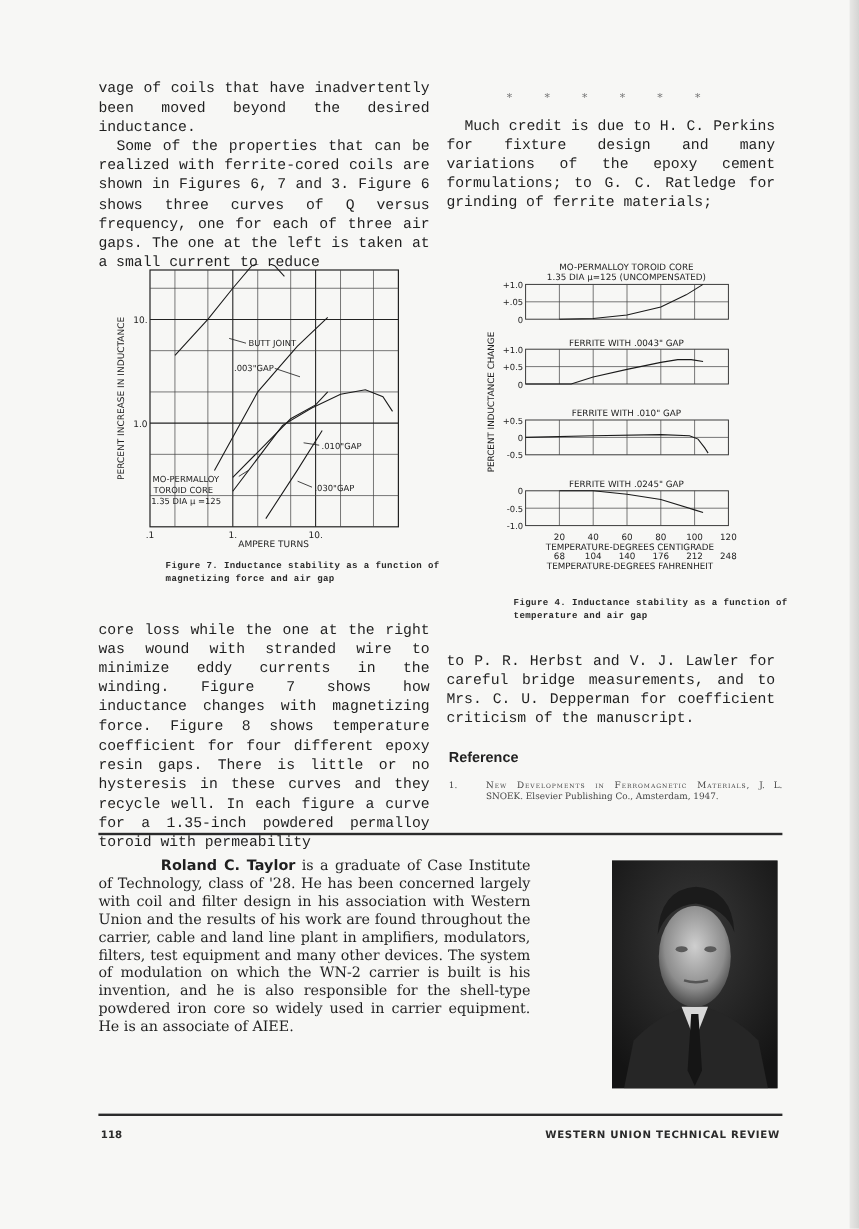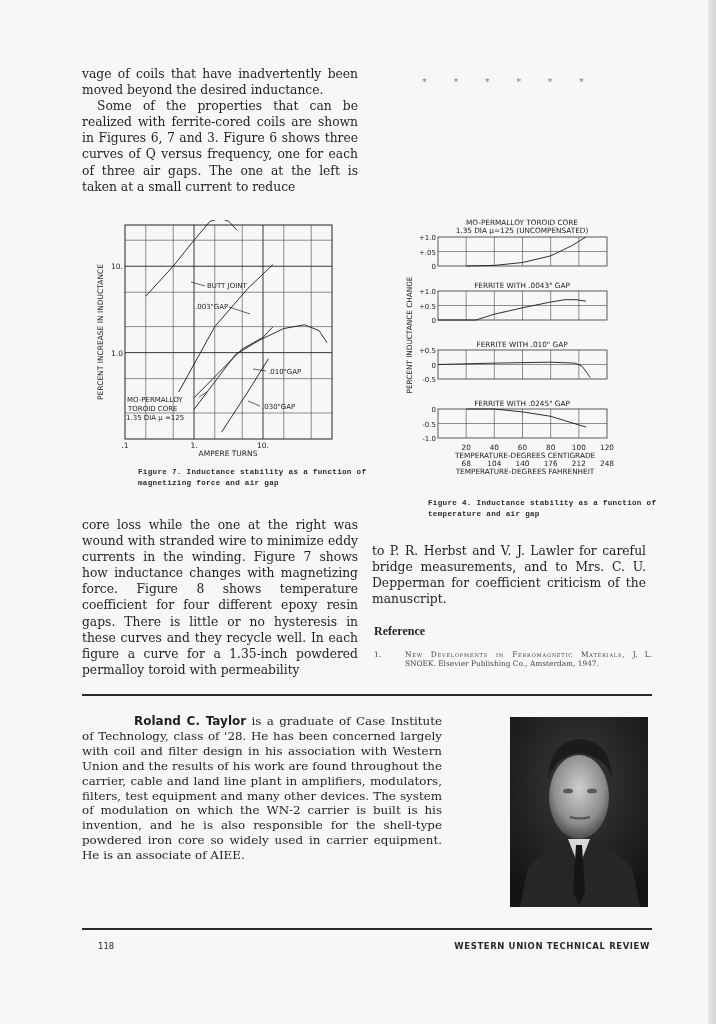--- a/index.html
+++ b/index.html
@@ -7,36 +7,36 @@
     width: 716px; height: 1024px; position: relative; overflow: hidden;
     background: #f7f7f5;
     font-family: "DejaVu Serif", serif;
     color: #1f1f1f;
   }
   .edge {
     position: absolute; right: 0; top: 0; width: 8px; height: 1024px;
     background: linear-gradient(to right, #e8e8e6, #d4d4d2);
   }
   .col { position: absolute; font-size: 12.3px; line-height: 16.1px; text-align: justify; }
-  .col p { margin: 0; }
+  .col p { margin: 0; font-family: Liberation Mono, monospace; }
   .col p.ind { text-indent: 15px; }
   #colA1 { left: 82px; top: 66px; width: 276px; }
   #colB1 { left: 372px; top: 66px; width: 274px; }
   #colA2 { left: 82px; top: 517px; width: 276px; }
   #colB2 { left: 372px; top: 543px; width: 274px; }
   .stars { text-align: center; font-size: 9px; color: #777; letter-spacing: 12px; margin: 8px 0 7px; }
   .caption {
     position: absolute; font-family: Liberation Mono, monospace; font-weight: bold;
     font-size: 7.6px; line-height: 11px; color: #2a2a2a; letter-spacing: 0.3px; margin-left: 28px;
   }
   #cap7 { left: 110px; top: 467px; width: 240px; }
   #cap8 { left: 400px; top: 498px; width: 240px; }
   .refhead {
     position: absolute; left: 374px; top: 624px;
-    font-family: Liberation Serif, serif; font-weight: bold; font-size: 12px; color: #222;
+    font-family: Liberation Sans, sans-serif; font-weight: bold; font-size: 12px; color: #222;
   }
   .refitem {
     position: absolute; left: 374px; top: 650px; width: 278px;
     font-size: 7.4px; line-height: 9px; color: #444; display: flex;
   }
   .refitem .num { width: 12px; flex: none; }
   .refitem .body { text-align: justify; flex: 1; margin-left: 19px; }
   .smallcaps { font-variant: small-caps; letter-spacing: 0.8px; }
   .rule { position: absolute; left: 82px; width: 570px; background: #2b2b2b; }
   #rule1 { top: 694px; height: 1.5px; }
@@ -47,22 +47,22 @@
   }
   #bio .name {
     font-family: "DejaVu Sans", sans-serif; font-weight: bold; font-size: 12px;
     padding-left: 52px;
   }
   #photo {
     position: absolute; left: 510px; top: 717px; width: 138px; height: 190px;
     background: #1e1e1e; overflow: hidden;
   }
   .footer-page {
-    position: absolute; left: 98px; top: 941px; font-family: "DejaVu Sans", sans-serif;
-    font-weight: normal; font-size: 8.5px; color: #2a2a2a;
+    position: absolute; left: 84px; top: 941px; font-family: "DejaVu Sans", sans-serif;
+    font-weight: bold; font-size: 8.5px; color: #2a2a2a;
   }
   .footer-title {
     position: absolute; right: 66px; top: 941px; font-family: "DejaVu Sans", sans-serif;
     font-weight: bold; font-size: 8.5px; color: #2a2a2a; letter-spacing: 0.6px; text-align: right;
   }
   svg text { font-family: "DejaVu Sans", sans-serif; fill: #222; }
   .fig { position: absolute; }
   #fig7 { left: 95px; top: 220px; width: 250px; height: 240px; }
   #fig8 { left: 400px; top: 215px; width: 245px; height: 280px; }
 </style>
@@ -71,20 +71,21 @@
 
 <div class="edge"></div>
 
 <div class="col" id="colA1">
   <p>vage of coils that have inadvertently been moved beyond the desired inductance.</p>
   <p class="ind">Some of the properties that can be realized with ferrite-cored coils are shown in Figures 6, 7 and 3. Figure 6 shows three curves of Q versus frequency, one for each of three air gaps. The one at the left is taken at a small current to reduce</p>
 </div>
 
 <div class="col" id="colB1">
   <div class="stars">* * * * * *</div>
+  <p class="ind">Much credit is due to H. C. Perkins for fixture design and many variations of the epoxy cement formulations; to G. C. Ratledge for grinding of ferrite materials;</p>
 </div>
 
 <svg class="fig" id="fig7" viewBox="0 0 250 240">
   <g id="f7-grid">
       <rect x="30" y="5" width="207" height="214" fill="none" stroke="#222" stroke-width="1"></rect>
       <line x1="50.77106970081471" x2="50.77106970081471" y1="5" y2="219" stroke="#444" stroke-width="0.6"></line>
       <line x1="78.2289302991853" x2="78.2289302991853" y1="5" y2="219" stroke="#444" stroke-width="0.6"></line>
       <line x1="119.7710697008147" x2="119.7710697008147" y1="5" y2="219" stroke="#444" stroke-width="0.6"></line>
       <line x1="147.2289302991853" x2="147.2289302991853" y1="5" y2="219" stroke="#444" stroke-width="0.6"></line>
       <line x1="188.7710697008147" x2="188.7710697008147" y1="5" y2="219" stroke="#444" stroke-width="0.6"></line>

